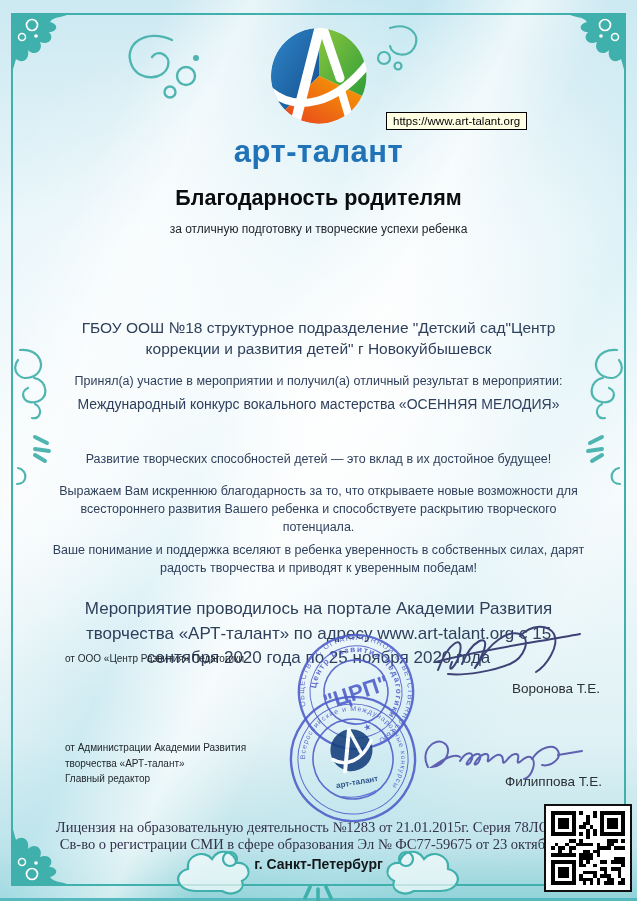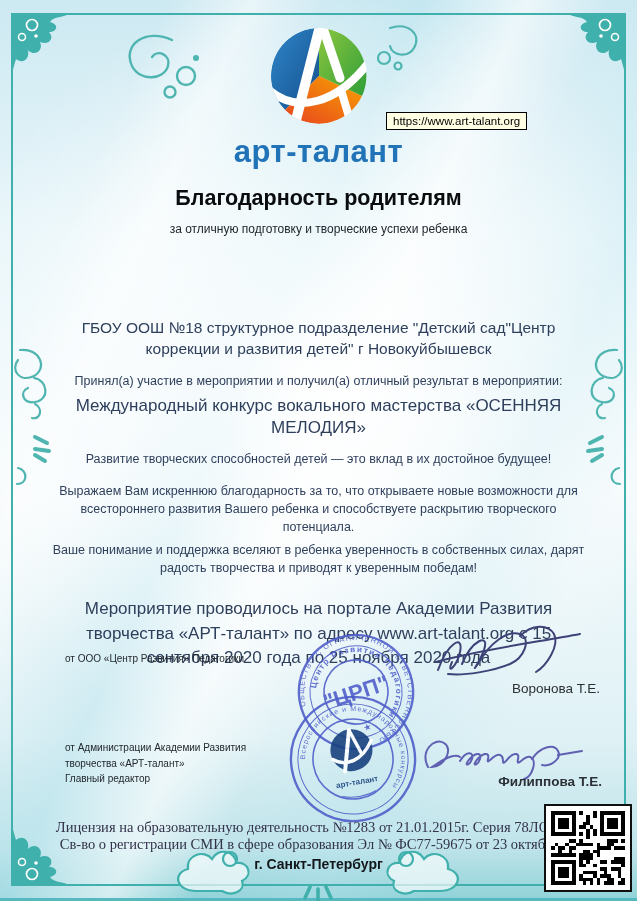--- a/index.html
+++ b/index.html
@@ -26,21 +26,21 @@
   .urlbadge{
     position:absolute;left:386px;top:112px;background:#ffffe4;border:1px solid #000;
     font-size:11.5px;color:#000;padding:2px 6px;white-space:nowrap;z-index:6;
   }
   .brand{top:134px;font-size:31px;font-weight:bold;color:#2173b8;letter-spacing:.5px;}
   .title{top:186px;font-size:21.5px;font-weight:bold;color:#0a0c0e;}
   .subtitle{top:222px;font-size:12px;color:#21272e;}
   .recipient{top:246px;font-size:23px;color:#3a424b;line-height:1.32;}
   .school{top:318px;font-size:15.5px;line-height:1.35;padding:0 60px;}
   .participation{top:374px;font-size:12.5px;}
-  .event{top:395px;font-size:17px;line-height:1.3;padding:0 58px;}
+  .event{top:395px;font-size:14px;line-height:1.3;padding:0 58px;}
   .motto{top:452px;font-size:12.5px;}
   .para1{top:482px;font-size:12.5px;line-height:1.45;padding:0 48px;}
   .para2{top:541px;font-size:12.5px;line-height:1.45;padding:0 48px;}
   .portal{top:597px;font-size:17px;line-height:1.45;padding:0 64px;}
   .siglabel{left:65px;font-size:10px;color:#22282e;line-height:1.55;}
   .signame{width:170px;text-align:right;font-size:13.5px;color:#2b3036;}
   .sig-svg{position:absolute;}
   .stamp{position:absolute;opacity:.88;}
   .license{font-family:"Liberation Serif","DejaVu Serif",serif;font-size:14.5px;color:#32324a;}
   .lic1{top:819px;}
@@ -200,21 +200,21 @@
     <div>Главный редактор</div>
   </div>
   <div class="sig-svg" style="left:420px;top:733px;width:170px;height:48px;">
     <svg viewBox="0 0 170 48" fill="none" stroke="#6060b2" stroke-width="2" stroke-linecap="round">
       <path d="M8,34 C0,18 14,4 24,10 C34,16 24,34 12,34 C24,26 34,20 40,24"></path>
       <path d="M40,28 C46,18 54,18 52,26 C50,32 44,34 48,28 C54,20 62,18 60,26 C58,32 52,34 56,28 C62,20 70,18 68,26 C66,34 74,20 80,22 C86,24 80,34 86,28 C92,20 100,18 98,26 C96,36 104,22 110,24 C118,27 112,44 104,46"></path>
       <path d="M112,26 C120,14 134,10 138,18 C142,26 130,34 122,32"></path>
       <path d="M138,22 L162,18"></path>
     </svg>
   </div>
-  <div class="abs signame" style="left:432px;top:774px;font-weight:bold;">Филиппова Т.Е.</div>
+  <div class="abs signame" style="left:432px;top:774px;">Филиппова Т.Е.</div>
 
   <div class="stamp" style="left:294px;top:630px;width:124px;height:124px;transform:rotate(-18deg);">
     <svg viewBox="0 0 124 124">
       <defs>
         <path id="s1o" d="M62,62 m-52,0 a52,52 0 1 1 104,0 a52,52 0 1 1 -104,0"></path>
         <path id="s1i" d="M62,62 m-40,0 a40,40 0 1 1 80,0 a40,40 0 1 1 -80,0"></path>
       </defs>
       <circle cx="62" cy="62" r="57" fill="none" stroke="#4d5cc9" stroke-width="2.4"></circle>
       <circle cx="62" cy="62" r="46" fill="none" stroke="#4d5cc9" stroke-width="1"></circle>
       <circle cx="62" cy="62" r="32" fill="none" stroke="#4d5cc9" stroke-width="1.6"></circle>

